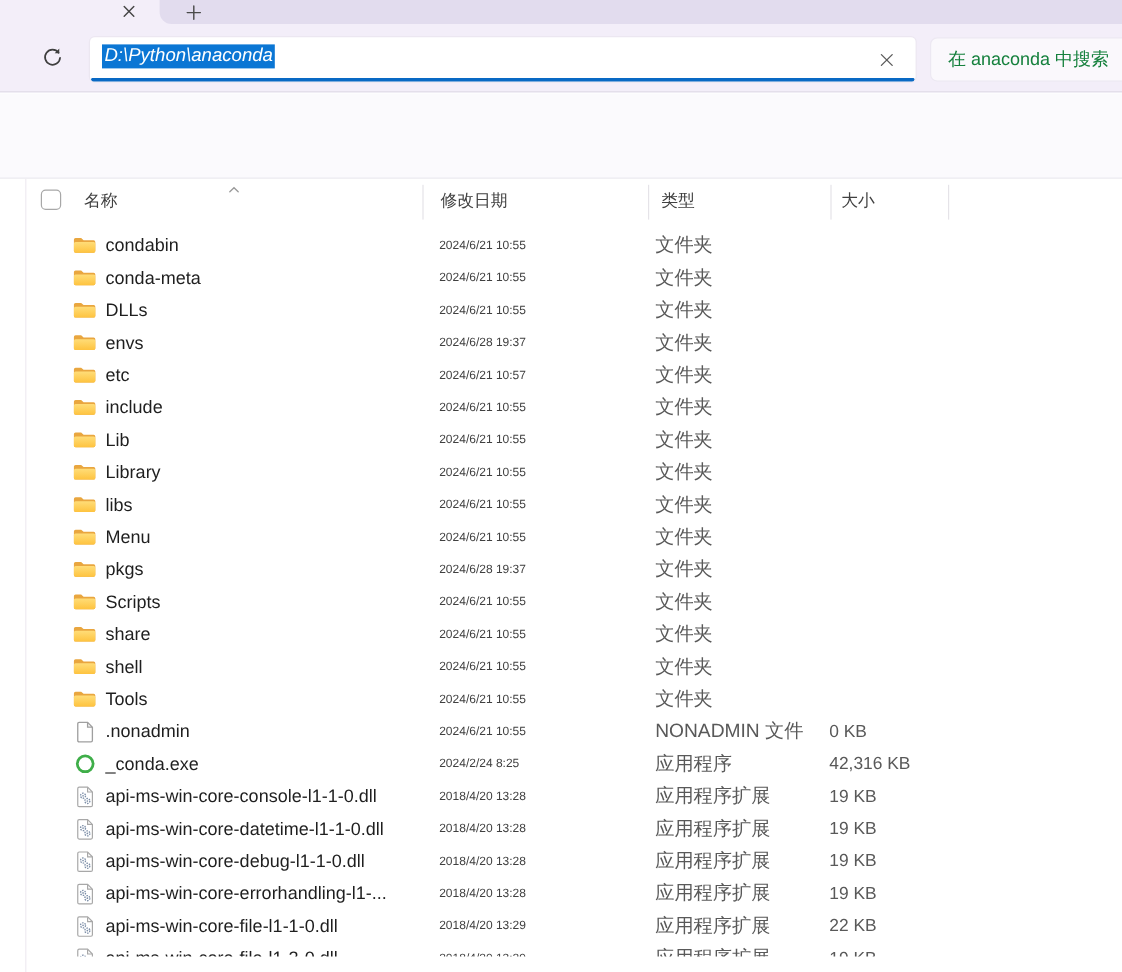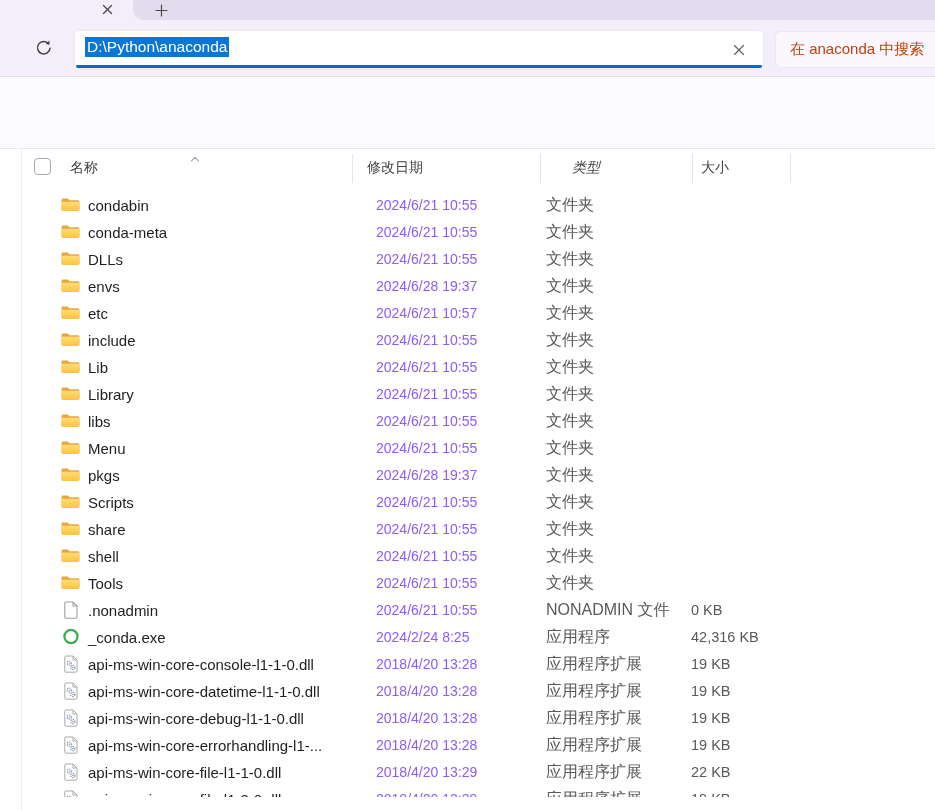--- a/index.html
+++ b/index.html
@@ -9,27 +9,27 @@
 
   
   .tabstrip { position:absolute; left:0; top:0; width:935px; height:20px; background:#f3eef9; }
   .tabstrip-dark { position:absolute; left:133px; top:0; right:0; height:20px; background:#e2dcee; border-bottom-left-radius:10px; }
   .tab-close { position:absolute; left:97px; top:0; width:20px; height:18px; display:flex; align-items:center; justify-content:center; cursor:pointer; }
   .newtab-btn { position:absolute; left:17px; top:1px; width:22px; height:18px; display:flex; align-items:center; justify-content:center; cursor:pointer; }
 
   
   .addressrow { position:absolute; left:0; top:20px; width:935px; height:57px; background:#f3eef9; border-bottom:1px solid #e0dbe8; }
   .refresh-btn { position:absolute; left:24px; top:9px; width:38px; height:38px; display:flex; align-items:center; justify-content:center; border-radius:4px; cursor:pointer; }
-  .addr-box { position:absolute; left:75px; top:11px; width:688px; height:37px; background:#fff; border-radius:4px; box-shadow:0 0 0 1px #ece7f1; }
+  .addr-box { position:absolute; left:75px; top:11px; width:688px; height:37px; background:#fff; border-radius:4px; box-shadow:0 0 0 1px #ece7f1;font-style:italic; }
   .addr-underline { position:absolute; left:1px; right:1px; bottom:0; height:3px; background:#0969c4; border-radius:2px 2px 4px 4px; }
   .addr-text { position:absolute; left:10px; top:7px; font-size:15.5px; }
   .addr-sel { background:#0b76d4; color:#fff; padding:1px 2px 2px 2px; }
   .addr-clear { position:absolute; right:14px; top:9px; width:20px; height:20px; display:flex; align-items:center; justify-content:center; cursor:pointer; }
   .search-box { position:absolute; left:775px; top:11px; width:175px; height:37px; background:#faf8fc; border:1px solid #ece8f2; border-radius:6px; overflow:hidden; }
-  .search-text { position:absolute; left:14px; top:8px; font-size:15px; color:#c2410c; white-space:nowrap; }
+  .search-text { position:absolute; left:14px; top:8px; font-size:15px; color:#15803d; white-space:nowrap; }
 
   
   .toolbar { position:absolute; left:0; top:78px; width:935px; height:71px; background:#fbfafd; border-bottom:1px solid #e9e6ee; }
   .tb-icon-btn { position:absolute; top:97px; width:38px; height:38px; display:flex; align-items:center; justify-content:center; border-radius:4px; }
   .tb-icon-btn svg { opacity:.55; }
   .tb-vdiv { position:absolute; top:100px; width:1px; height:31px; background:#dcdae0; }
   .tb-text-btn { position:absolute; top:101px; height:30px; display:flex; align-items:center; gap:7px; padding:0 6px; border-radius:4px; cursor:pointer; color:#3a3a3a; font-size:14.5px; }
   .tb-more { position:absolute; top:101px; width:36px; height:30px; display:flex; align-items:center; justify-content:center; border-radius:4px; cursor:pointer; }
 
   
@@ -37,21 +37,21 @@
   .pane-edge { position:absolute; left:21px; top:0; width:1px; height:661px; background:#efecf2; }
   .lheader { position:absolute; left:0; top:0; width:935px; height:42px;text-align:right; }
   .hdr-check { position:absolute; left:34px; top:9px; width:17px; height:17px; border:1px solid #a8a8a8; border-radius:4px; background:#fff; cursor:pointer; }
   .hdr-label { position:absolute; top:10px; font-size:14px; color:#414141; cursor:pointer; }
   .hdr-caret { position:absolute; left:190px; top:-1px; }
   .hdr-div { position:absolute; top:5px; width:1px; height:29px; background:#e5e3e8; }
   .rows { position:absolute; left:0; top:42px; width:935px; height:606px; overflow:hidden; }
   .row { position:relative; width:935px; height:27px; cursor:default; }
   .ric { position:absolute; left:61px; top:50%; transform:translateY(-50%); width:19px; height:19px; display:flex; align-items:center; justify-content:center; }
   .rname { position:absolute; left:88px; top:50%; transform:translateY(-50%); font-size:15px; color:#1f1f1f; white-space:nowrap; }
-  .rdate { position:absolute; left:376px; top:50%; transform:translateY(-50%); font-size:14px; color:#8b5cf6; white-space:nowrap; }
+  .rdate { position:absolute; left:366px; top:50%; transform:translateY(-50%); font-size:10px; color:#404040; white-space:nowrap; }
   .rtype { position:absolute; left:546px; top:50%; transform:translateY(-50%); font-size:16px; color:#595959; white-space:nowrap; }
   .rsize { position:absolute; left:691px; top:50%; transform:translateY(-50%); width:110px; text-align:left; font-size:14.5px; color:#595959; white-space:nowrap; }
 </style>
 </head>
 <body>
 
 <div id="app">
 
   <div class="tabstrip">
     <div class="tab-close">
@@ -161,21 +161,21 @@
       <div class="hdr-check"></div>
       <span class="hdr-label" style="left:70px;">名称</span>
       <span class="hdr-caret">
         <svg width="10" height="6" viewBox="0 0 10 6">
             <path d="M1.5 4.8 L5 1.4 L8.5 4.8" fill="none" stroke="#9a9a9a" stroke-width="1.1" stroke-linecap="round"></path>
           </svg>
       </span>
       <div class="hdr-div" style="left:352px;"></div>
       <span class="hdr-label" style="left:367px;">修改日期</span>
       <div class="hdr-div" style="left:540px;"></div>
-      <span class="hdr-label" style="left:572px;font-style:italic;">类型</span>
+      <span class="hdr-label" style="left:551px;">类型</span>
       <div class="hdr-div" style="left:692px;"></div>
       <span class="hdr-label" style="left:701px;">大小</span>
       <div class="hdr-div" style="left:790px;"></div>
     </div>
     <div class="rows">
         <div class="row">
           <span class="ric">
             <svg width="19" height="16" viewBox="0 0 20 16">
               <defs>
                 <linearGradient id="fg" x1="0" y1="0" x2="0" y2="1">

